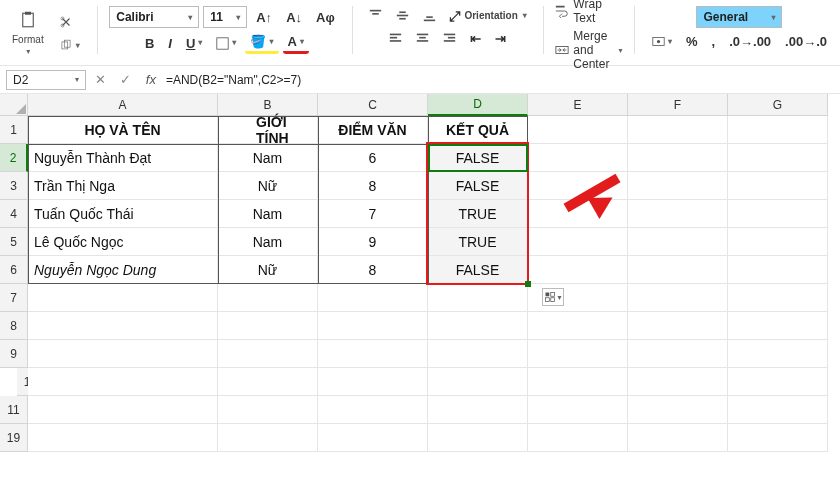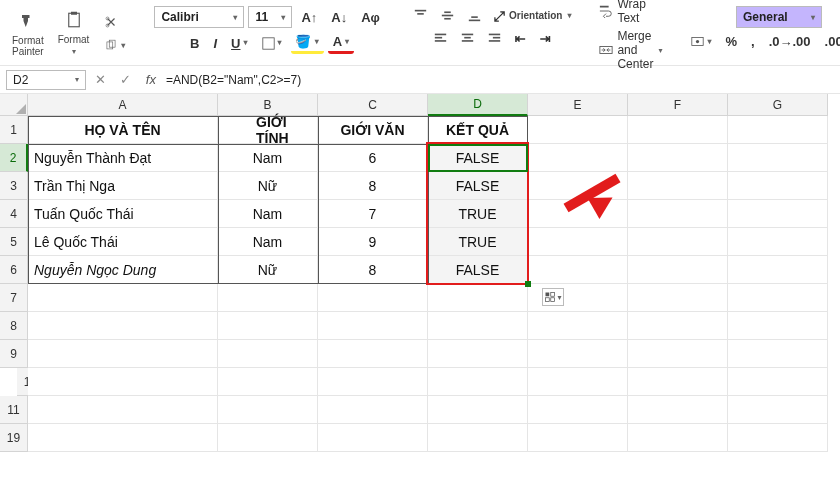--- a/index.html
+++ b/index.html
@@ -15,21 +15,21 @@
   .small-ico { font-size: 13px; color: #333; padding: 3px 5px; border-radius: 3px; cursor: pointer; line-height: 1; display: inline-flex; align-items: center; gap: 2px; }
   .chev { font-size: 8px; color: #666; margin-left: 1px; }
 
   .font-name { border: 1px solid #bbb; height: 22px; width: 90px; padding: 0 6px; font-size: 12px; display: flex; align-items: center; justify-content: space-between; background: #fff; }
   .font-size { border: 1px solid #bbb; height: 22px; width: 44px; padding: 0 6px; font-size: 12px; display: flex; align-items: center; justify-content: space-between; background: #fff; }
   .font-row { display: flex; gap: 4px; align-items: center; }
 
   .fmt-stack { display: flex; flex-direction: column; gap: 4px; font-weight: bold; }
   .fmt-row { display: flex; gap: 4px; align-items: center; }
 
-  .numfmt-box { border: 1px solid #bbb; height: 22px; width: 86px; padding: 0 6px; font-size: 12px; display: flex; align-items: center; justify-content: space-between; background: #c4b5fd; }
+  .numfmt-box { border: 1px solid #bbb; height: 22px; width: 86px; padding: 0 6px; font-size: 12px; display: flex; align-items: center; justify-content: space-between; background: #7dd3fc; }
 
   .wrap-merge { display:flex; flex-direction:column; gap:4px; }
   .wrap-merge .row { display:flex; align-items:center; gap:4px; font-size:12px; color:#333; }
   .chk-ico { width:14px; height:14px; display:inline-block; }
 
   
   .fbar-row { display: flex; align-items: center; height: 28px; border-bottom: 1px solid #e6e6e6; padding: 0 6px; gap: 4px; }
   .name-box { width: 80px; height: 20px; border: 1px solid #bbb; display: flex; align-items: center; justify-content: space-between; padding: 0 6px; font-size: 12px; background: #fff; }
   .fx-ico { font-size: 13px; font-style: italic; color: #555; padding: 0 6px; }
   .formula-input { flex: 1; font-size: 12px; color: #222; }
@@ -69,29 +69,20 @@
   .arrow { position:absolute; pointer-events:none; }
   .arrow-shaft { position:absolute; width:60px; height:10px; background:#e21c1c; transform-origin: left center; transform: rotate(150deg); }
   .arrow-head { position:absolute; width:0; height:0; border-style:solid; border-width:12px 22px 12px 0; border-color: transparent #e21c1c transparent transparent; transform: rotate(150deg); }
 </style>
 </head>
 <body>
 
 <div class="ribbon">
 
   <div class="rgroup">
-    <div class="btn">
-      <span class="ico">
-        <svg width="18" height="18" viewBox="0 0 24 24">
-            <path fill="#555" d="M4 4h10v4H4zM6 8h6v4l-3 8-3-8z"></path>
-          </svg>
-      </span>
-      <span class="lbl">Format
-Painter</span>
-    </div>
     <div class="btn">
       <span class="ico">
         <svg width="18" height="18" viewBox="0 0 24 24">
             <rect x="5" y="3" width="14" height="18" fill="none" stroke="#555" stroke-width="1.5"></rect>
             <rect x="8" y="1" width="8" height="4" fill="#555"></rect>
           </svg>
       </span>
       <span class="lbl"><span>Format</span> <span class="chev">▾</span></span>
     </div>
     <div class="fmt-stack">
@@ -287,21 +278,21 @@
       <div class="rowhdr" style="height: 28px;">7</div>
       <div class="rowhdr" style="height: 28px;">8</div>
       <div class="rowhdr" style="height: 28px;">9</div>
       <div class="rowhdr" style="height: 28px; margin-left: 17px;">10</div>
       <div class="rowhdr" style="height: 28px;">11</div>
       <div class="rowhdr" style="height: 28px;">19</div>
     </div>
   <div class="cells" id="cells">
       <div class="cell hdr" id="cell-A1" style="left: 0px; top: 0px; width: 190px; height: 28px;">HỌ VÀ TÊN</div>
       <div class="cell hdr" id="cell-B1" style="left: 190px; top: 0px; width: 100px; height: 28px; padding-left: 38px;">GIỚI TÍNH</div>
-      <div class="cell hdr" id="cell-C1" style="left: 290px; top: 0px; width: 110px; height: 28px;">GIỚI VĂN</div>
+      <div class="cell hdr" id="cell-C1" style="left: 290px; top: 0px; width: 110px; height: 28px;">ĐIỂM VĂN</div>
       <div class="cell hdr" id="cell-D1" style="left: 400px; top: 0px; width: 100px; height: 28px;">KẾT QUẢ</div>
       <div class="cell" id="cell-E1" style="left: 500px; top: 0px; width: 100px; height: 28px;"></div>
       <div class="cell" id="cell-F1" style="left: 600px; top: 0px; width: 100px; height: 28px;"></div>
       <div class="cell" id="cell-G1" style="left: 700px; top: 0px; width: 100px; height: 28px;"></div>
       <div class="cell" id="cell-A2" style="left: 0px; top: 28px; width: 190px; height: 28px;">Nguyễn Thành Đạt</div>
       <div class="cell center" id="cell-B2" style="left: 190px; top: 28px; width: 100px; height: 28px;">Nam</div>
       <div class="cell center" id="cell-C2" style="left: 290px; top: 28px; width: 110px; height: 28px;">6</div>
       <div class="cell center" id="cell-D2" style="left: 400px; top: 28px; width: 100px; height: 28px; background: rgb(244, 244, 244);">FALSE</div>
       <div class="cell" id="cell-E2" style="left: 500px; top: 28px; width: 100px; height: 28px;"></div>
       <div class="cell" id="cell-F2" style="left: 600px; top: 28px; width: 100px; height: 28px;"></div>
@@ -313,21 +304,21 @@
       <div class="cell" id="cell-E3" style="left: 500px; top: 56px; width: 100px; height: 28px;"></div>
       <div class="cell" id="cell-F3" style="left: 600px; top: 56px; width: 100px; height: 28px;"></div>
       <div class="cell" id="cell-G3" style="left: 700px; top: 56px; width: 100px; height: 28px;"></div>
       <div class="cell" id="cell-A4" style="left: 0px; top: 84px; width: 190px; height: 28px;">Tuấn Quốc Thái</div>
       <div class="cell center" id="cell-B4" style="left: 190px; top: 84px; width: 100px; height: 28px;">Nam</div>
       <div class="cell center" id="cell-C4" style="left: 290px; top: 84px; width: 110px; height: 28px;">7</div>
       <div class="cell center" id="cell-D4" style="left: 400px; top: 84px; width: 100px; height: 28px; background: rgb(244, 244, 244);">TRUE</div>
       <div class="cell" id="cell-E4" style="left: 500px; top: 84px; width: 100px; height: 28px;"></div>
       <div class="cell" id="cell-F4" style="left: 600px; top: 84px; width: 100px; height: 28px;"></div>
       <div class="cell" id="cell-G4" style="left: 700px; top: 84px; width: 100px; height: 28px;"></div>
-      <div class="cell" id="cell-A5" style="left: 0px; top: 112px; width: 190px; height: 28px;">Lê Quốc Thái</div>
+      <div class="cell" id="cell-A5" style="left: 0px; top: 112px; width: 190px; height: 28px;">Lê Quốc Ngọc</div>
       <div class="cell center" id="cell-B5" style="left: 190px; top: 112px; width: 100px; height: 28px;">Nam</div>
       <div class="cell center" id="cell-C5" style="left: 290px; top: 112px; width: 110px; height: 28px;">9</div>
       <div class="cell center" id="cell-D5" style="left: 400px; top: 112px; width: 100px; height: 28px; background: rgb(244, 244, 244);">TRUE</div>
       <div class="cell" id="cell-E5" style="left: 500px; top: 112px; width: 100px; height: 28px;"></div>
       <div class="cell" id="cell-F5" style="left: 600px; top: 112px; width: 100px; height: 28px;"></div>
       <div class="cell" id="cell-G5" style="left: 700px; top: 112px; width: 100px; height: 28px;"></div>
       <div class="cell" id="cell-A6" style="left: 0px; top: 140px; width: 190px; height: 28px; font-style: italic;">Nguyễn Ngọc Dung</div>
       <div class="cell center" id="cell-B6" style="left: 190px; top: 140px; width: 100px; height: 28px;">Nữ</div>
       <div class="cell center" id="cell-C6" style="left: 290px; top: 140px; width: 110px; height: 28px;">8</div>
       <div class="cell center" id="cell-D6" style="left: 400px; top: 140px; width: 100px; height: 28px; background: rgb(244, 244, 244);">FALSE</div>

